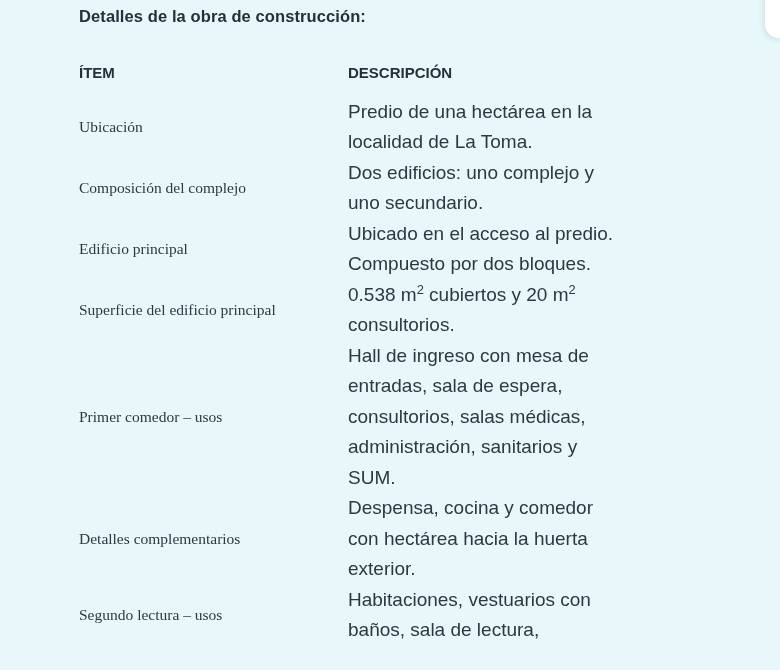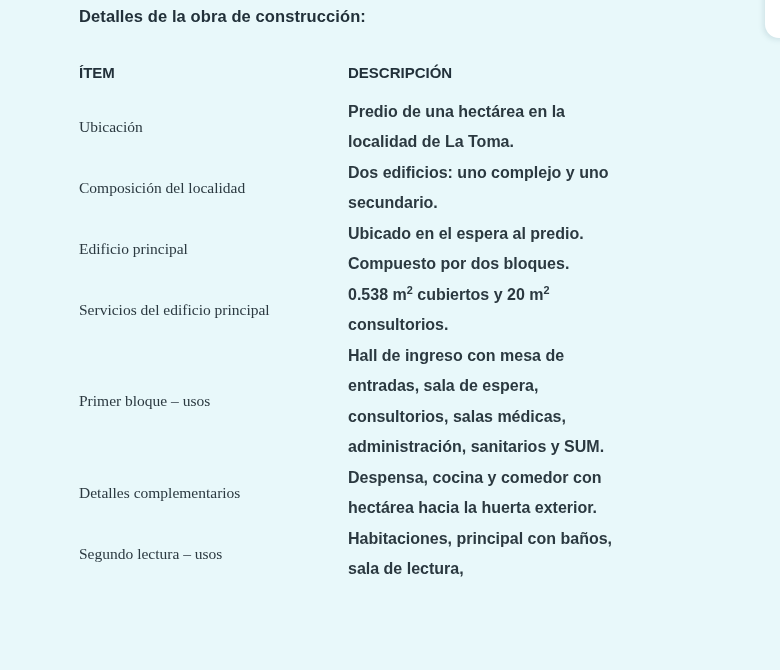--- a/index.html
+++ b/index.html
@@ -84,24 +84,23 @@
 
   .cell-item {
     font-size: 15.5px;
     line-height: 30.5px;
     padding-right: 6px;
     white-space: nowrap;
     font-family: Liberation Serif, serif;
   }
 
   .cell-desc {
-    font-size: 16px;
+    font-size: 19px;
     line-height: 30.5px;
     vertical-align: top;
-    font-weight: bold;
   }
 
   sup {
     font-size: 0.68em;
     vertical-align: super;
     line-height: 0;
   }
 </style>
 </head>
 <body>
@@ -133,59 +132,59 @@
 
         <tr>
           <td></td>
           <td class="cell-item">Ubicación</td>
           <td class="cell-desc">Predio de una hectárea en la localidad de La Toma.</td>
           <td></td>
         </tr>
 
         <tr>
           <td></td>
-          <td class="cell-item">Composición del localidad</td>
+          <td class="cell-item">Composición del complejo</td>
           <td class="cell-desc">Dos edificios: uno complejo y uno secundario.</td>
           <td></td>
         </tr>
 
         <tr>
           <td></td>
           <td class="cell-item">Edificio principal</td>
-          <td class="cell-desc">Ubicado en el espera al predio. Compuesto por dos bloques.</td>
+          <td class="cell-desc">Ubicado en el acceso al predio. Compuesto por dos bloques.</td>
           <td></td>
         </tr>
 
         <tr>
           <td></td>
-          <td class="cell-item">Servicios del edificio principal</td>
+          <td class="cell-item">Superficie del edificio principal</td>
           <td class="cell-desc">
             <span>0.538 m</span><sup>2</sup><span> cubiertos y 20 m</span><sup>2</sup><span> consultorios.</span>
           </td>
           <td></td>
         </tr>
 
         <tr>
           <td></td>
-          <td class="cell-item">Primer bloque – usos</td>
+          <td class="cell-item">Primer comedor – usos</td>
           <td class="cell-desc">Hall de ingreso con mesa de entradas, sala de espera, consultorios, salas médicas, administración, sanitarios y SUM.</td>
           <td></td>
         </tr>
 
         <tr>
           <td></td>
           <td class="cell-item">Detalles complementarios</td>
           <td class="cell-desc">Despensa, cocina y comedor con hectárea hacia la huerta exterior.</td>
           <td></td>
         </tr>
 
         <tr>
           <td></td>
           <td class="cell-item">Segundo lectura – usos</td>
-          <td class="cell-desc">Habitaciones, principal con baños, sala de lectura,</td>
+          <td class="cell-desc">Habitaciones, vestuarios con baños, sala de lectura,</td>
           <td></td>
         </tr>
 
       </tbody>
     </table>
 
   </div>
 </div>
 
 </body></html>

